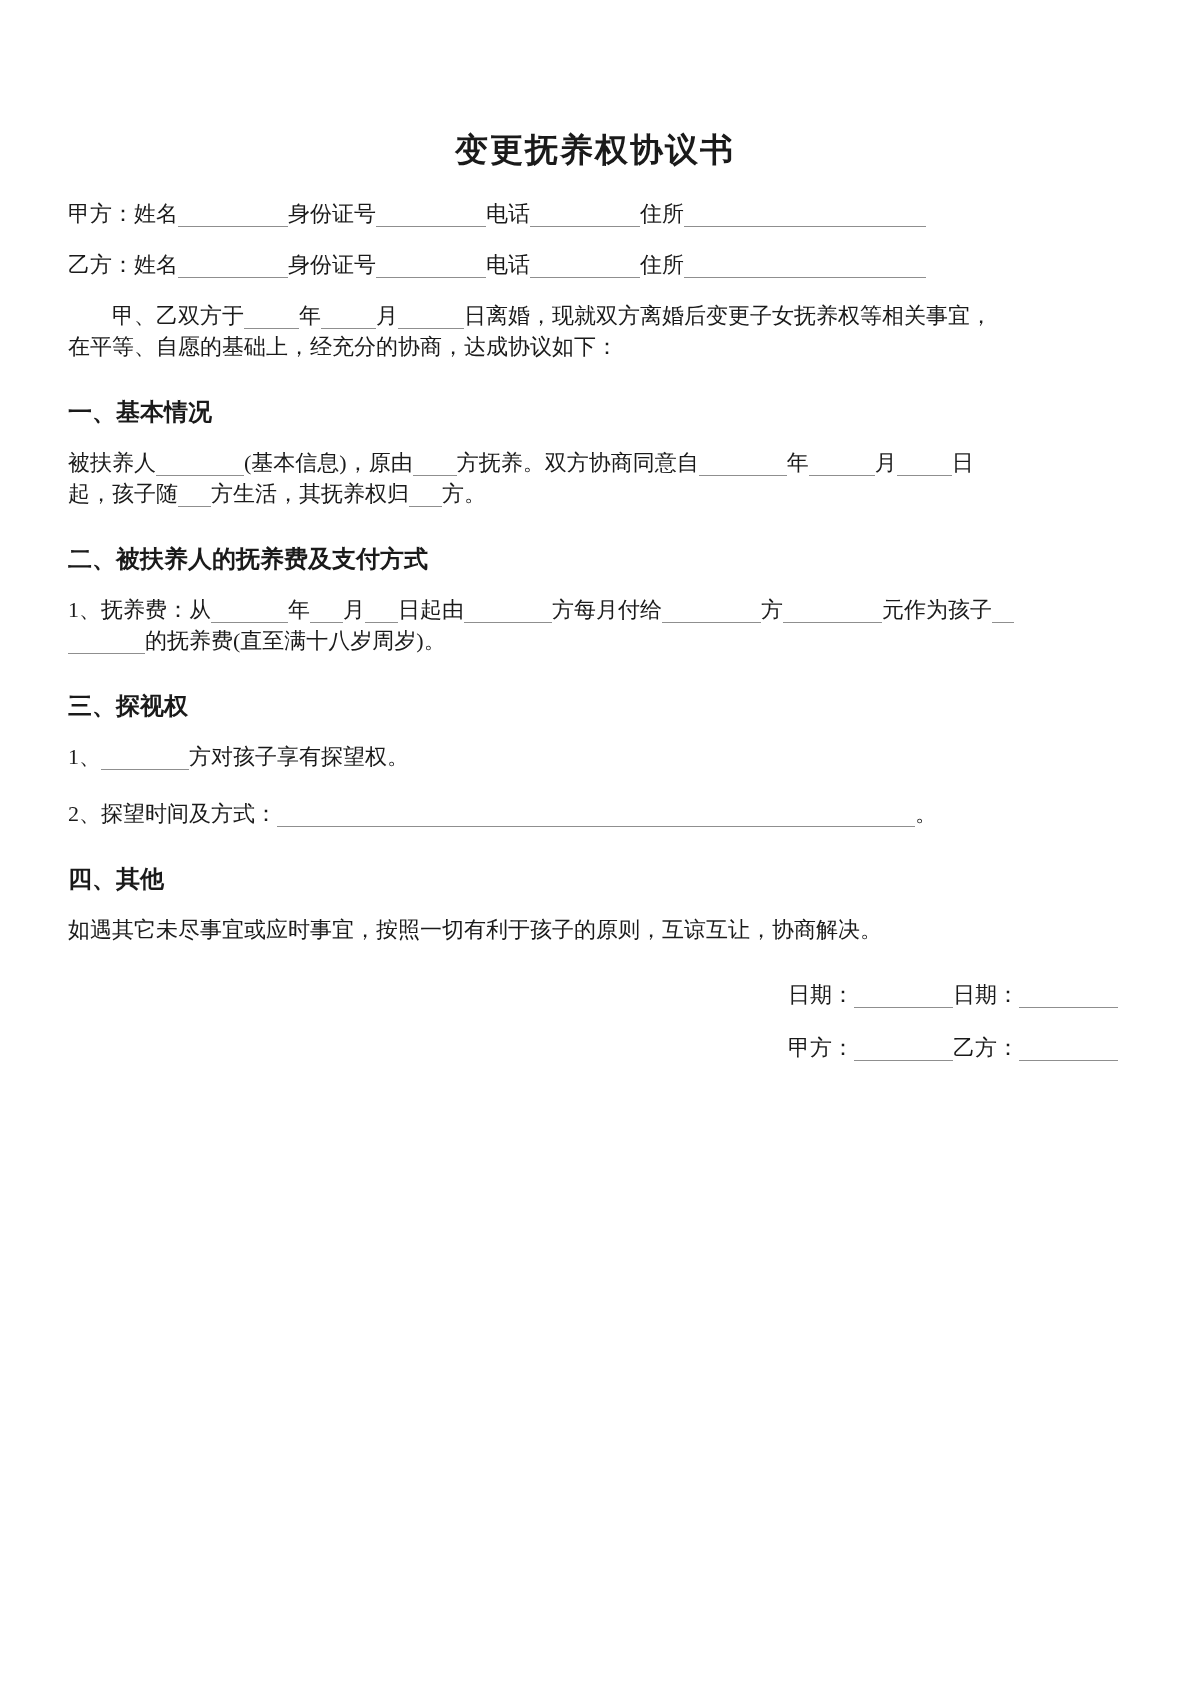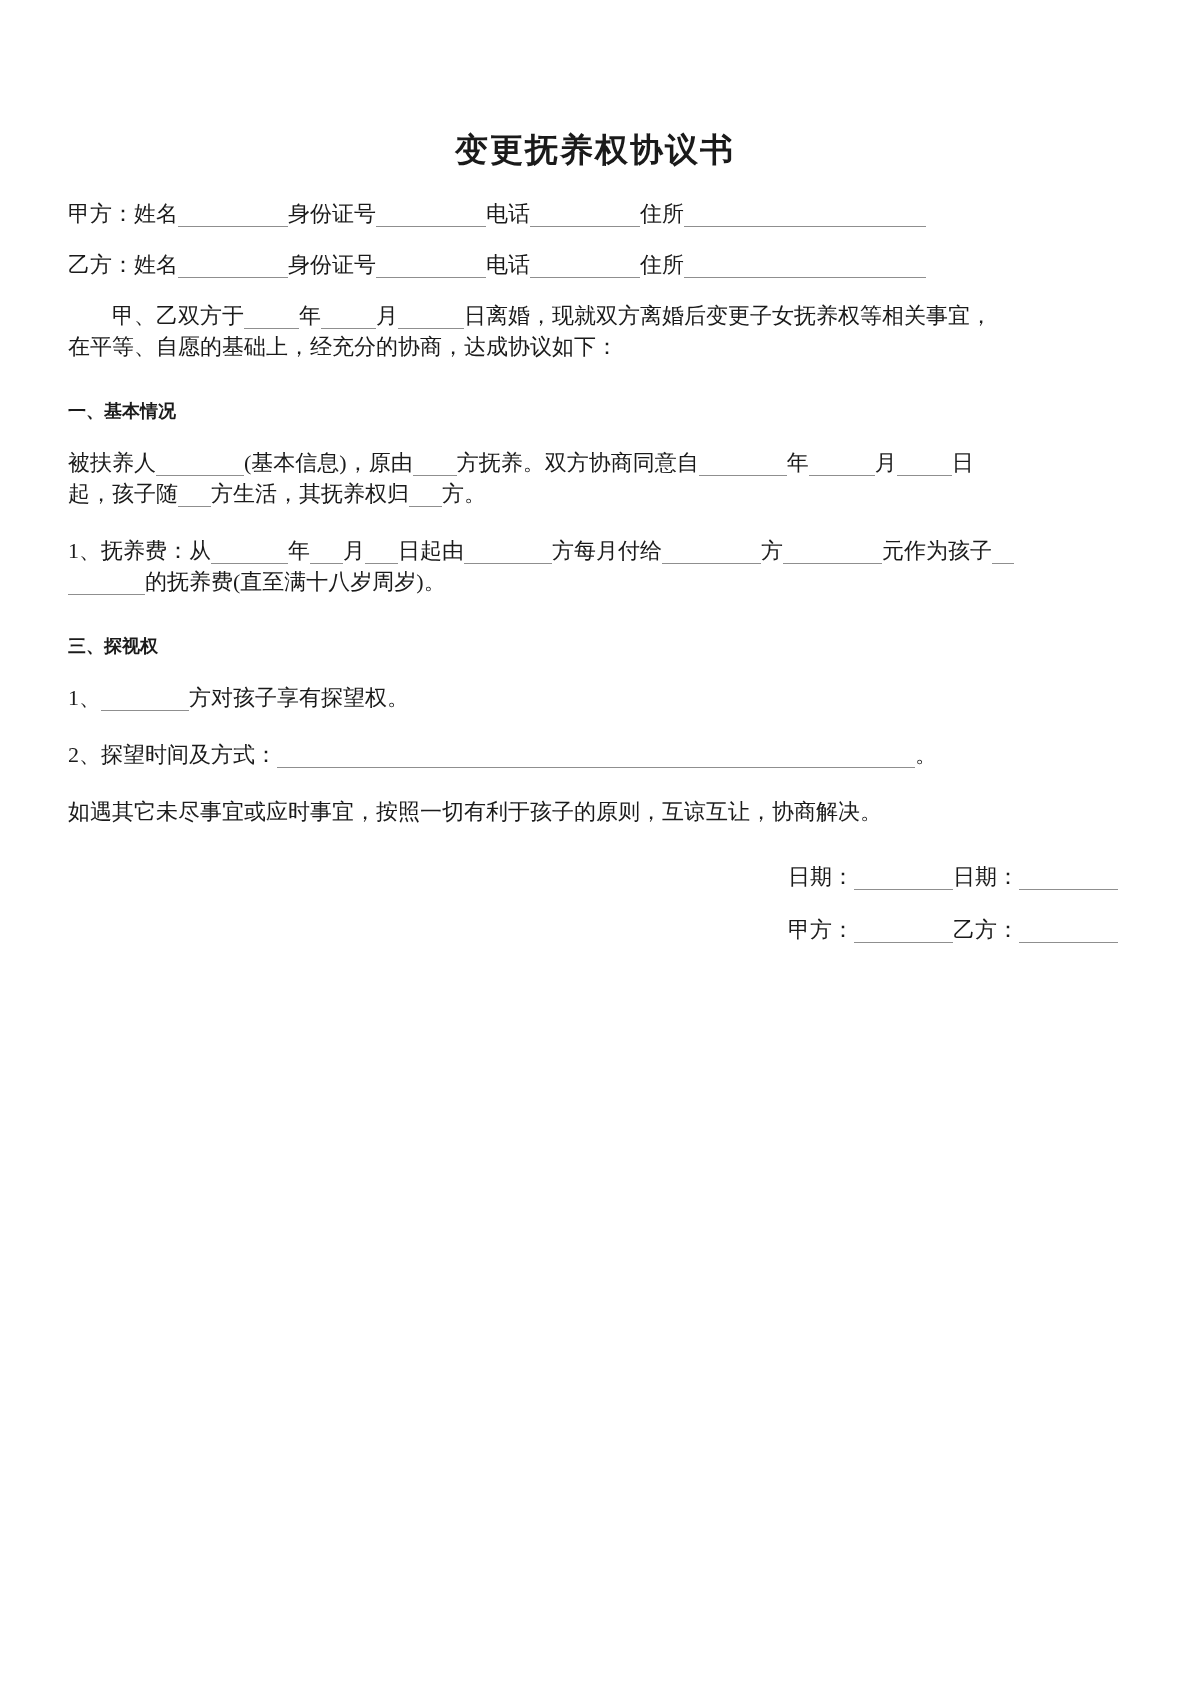--- a/index.html
+++ b/index.html
@@ -21,21 +21,21 @@
     font-family:"Liberation Sans","DejaVu Sans",sans-serif;
     font-size:33px;
     line-height:40px;
     font-weight:700;
     text-align:center;
     margin:0 0 28px 0;
     letter-spacing:2px;
   }
   .section-heading{
     font-family:"Liberation Sans","DejaVu Sans",sans-serif;
-    font-size:18px;
+    font-size:24px;
     line-height:31px;
     font-weight:700;
     margin:34px 0 20px 0;
   }
   .para{margin:0 0 26px 0;}
   .party-line{margin:0 0 20px 0;}
   .indent{text-indent:44px;}
   .blank{
     color:transparent;
     border-bottom:1.5px solid #8f8f8f;
@@ -57,26 +57,28 @@
   <h1 class="doc-title">变更抚养权协议书</h1>
 
   <p class="party-line">甲方：姓名<span class="blank">__________</span>身份证号<span class="blank">__________</span>电话<span class="blank">__________</span>住所<span class="blank">______________________</span></p>
   <p class="party-line">乙方：姓名<span class="blank">__________</span>身份证号<span class="blank">__________</span>电话<span class="blank">__________</span>住所<span class="blank">______________________</span></p>
 
   <p class="para indent">甲、乙双方于<span class="blank">_____</span>年<span class="blank">_____</span>月<span class="blank">______</span>日离婚，现就双方离婚后变更子女抚养权等相关事宜，<br>在平等、自愿的基础上，经充分的协商，达成协议如下：</p>
 
   <h2 class="section-heading">一、基本情况</h2>
   <p class="para">被扶养人<span class="blank">________</span>(基本信息)，原由<span class="blank">____</span>方抚养。双方协商同意自<span class="blank">________</span>年<span class="blank">______</span>月<span class="blank">_____</span>日<br>起，孩子随<span class="blank">___</span>方生活，其抚养权归<span class="blank">___</span>方。</p>
 
+  <h2 class="section-heading">二、被扶养人的抚养费及支付方式</h2>
   <p class="para">1、抚养费：从<span class="blank">_______</span>年<span class="blank">___</span>月<span class="blank">___</span>日起由<span class="blank">________</span>方每月付给<span class="blank">_________</span>方<span class="blank">_________</span>元作为孩子<span class="blank">__</span><br><span class="blank">_______</span>的抚养费(直至满十八岁周岁)。</p>
 
   <h2 class="section-heading">三、探视权</h2>
   <p class="para">1、<span class="blank">________</span>方对孩子享有探望权。</p>
   <p class="para">2、探望时间及方式：<span class="blank">__________________________________________________________</span>。</p>
 
+  <h2 class="section-heading">四、其他</h2>
   <p class="para">如遇其它未尽事宜或应时事宜，按照一切有利于孩子的原则，互谅互让，协商解决。</p>
 
   <div class="signature">
     <p class="sig-line">日期：<span class="blank">_________</span>日期：<span class="blank">_________</span></p>
     <p class="sig-line">甲方：<span class="blank">_________</span>乙方：<span class="blank">_________</span></p>
   </div>
 
 </div>
 
 </body></html>

